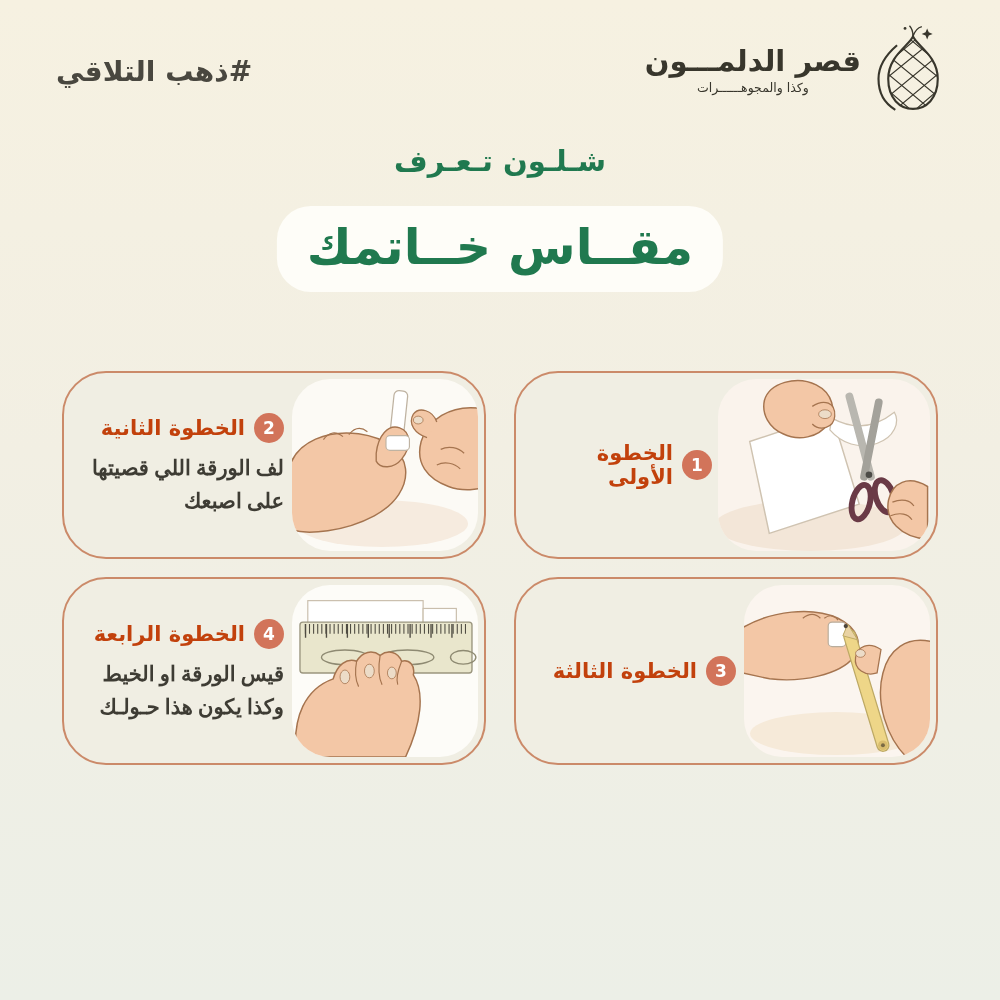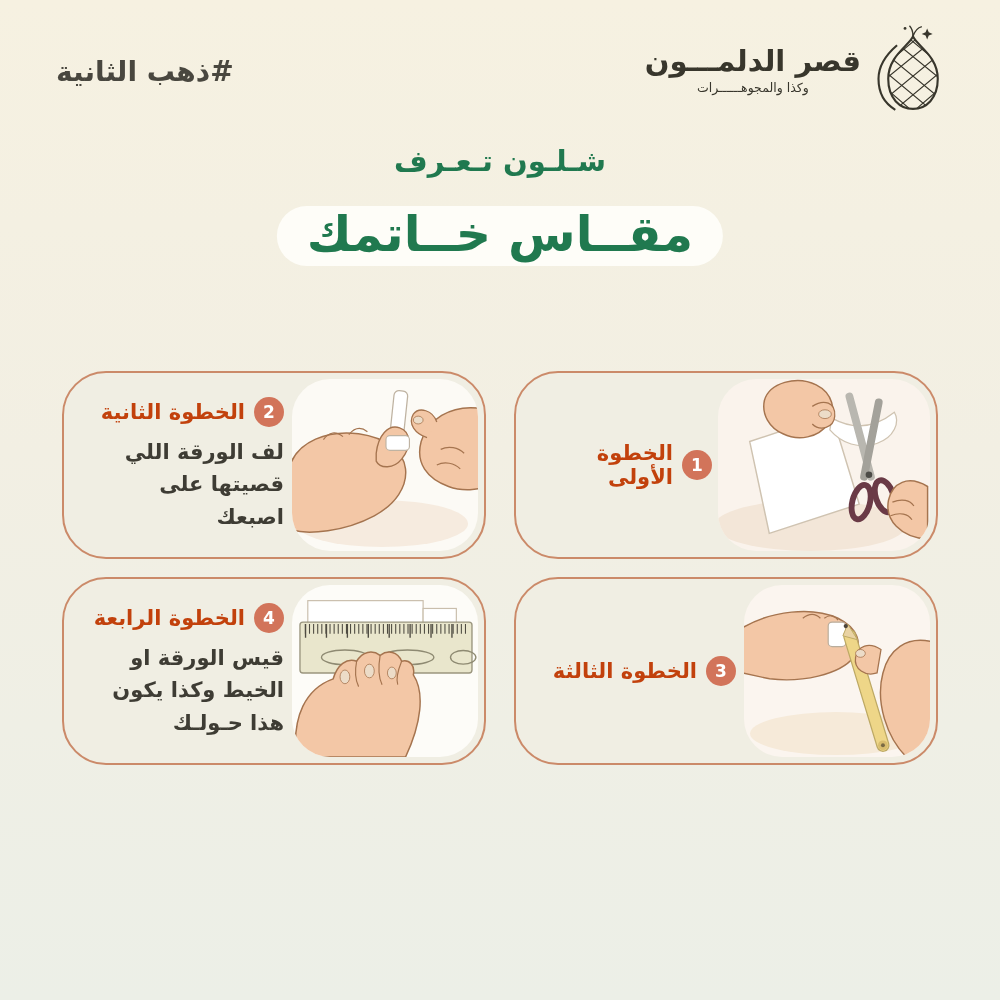--- a/index.html
+++ b/index.html
@@ -12,21 +12,21 @@
   .hashtag{position:absolute;left:56px;top:55px;font-size:28px;font-weight:600;color:#49473f;letter-spacing:.5px;}
   .brand{position:absolute;right:44px;top:24px;display:flex;align-items:center;gap:9px;margin-left:24px;}
   .brand-text{display:flex;flex-direction:column;align-items:center;}
   .brand-name{font-size:29px;font-weight:700;color:#38362c;line-height:1.15;}
   .brand-tagline{font-size:12.5px;color:#38362c;margin-top:2px;letter-spacing:.5px;}
   .brand-icon svg{width:86px;height:92px;display:block;}
   
   .title-line1{position:absolute;top:144px;left:0;width:100%;text-align:center;
     font-size:29px;font-weight:700;color:#20794f;}
   .title-pill{position:absolute;top:206px;left:50%;transform:translateX(-50%);
-    height:60px;min-width:440px;background:#fefdf8;border-radius:34px;
+    height:86px;min-width:440px;background:#fefdf8;border-radius:34px;
     display:flex;align-items:center;justify-content:flex-start;padding:0 30px;box-sizing:border-box;}
   .title-line2{font-size:49px;font-weight:800;color:#20794f;line-height:1;padding-bottom:4px;}
   
   .card{position:absolute;width:424px;height:188px;box-sizing:border-box;
     border:2px solid #cb8a69;border-radius:44px;background:#f0eee3;}
   #card-step1{left:514px;top:371px;}
   #card-step2{left:62px;top:371px;}
   #card-step3{left:514px;top:577px;}
   #card-step4{left:62px;top:577px;}
   .illus{position:absolute;top:6px;right:6px;bottom:6px;width:186px;border-radius:38px;overflow:hidden;background:#fbf5ef;}
@@ -34,28 +34,28 @@
   #card-step2 .illus{background:#fcfaf5;}
   #card-step4 .illus{background:#fdfcf8;}
   .illus svg{width:100%;height:100%;display:block;}
   .card-text{position:absolute;top:0;bottom:0;left:24px;right:200px;
     display:flex;flex-direction:column;justify-content:center;gap:9px;}
   #card-step1 .card-text{right:224px;}
   .step-head{display:flex;align-items:center;gap:9px;}
   .badge{flex:0 0 auto;width:30px;height:30px;border-radius:50%;background:#d2745a;
     color:#fff;font-size:17px;font-weight:700;display:flex;align-items:center;justify-content:center;}
   .step-title{color:#c2410c;font-size:21px;font-weight:700;}
-  .step-body{width:100%;text-align:right;font-size:21px;font-weight:600;color:#3e3c34;line-height:1.55;}
+  .step-body{width:100%;text-align:right;font-size:21px;font-weight:600;color:#3e3c34;line-height:1.55;font-family:Liberation Serif, serif;}
 </style>
 </head>
 <body>
 
 <div class="poster">
 
-  <div class="hashtag" dir="rtl">#ذهب الثانية</div>
+  <div class="hashtag" dir="rtl">#ذهب التلاقي</div>
 
   <div class="brand">
     <div class="brand-text">
       <div class="brand-name" dir="rtl">قصر الدلمـــون</div>
       <div class="brand-tagline" dir="rtl">وكذا والمجوهــــــرات</div>
     </div>
     <div class="brand-icon">
       <svg viewBox="0 0 96 104" aria-hidden="true">
         <path d="M30 24 C16 36 9 48 9 62 C9 78 16 90 28 97" stroke="#38362c" stroke-width="2.4" fill="none"></path>
         <path id="domeP" d="M48 14 C44 24 20 36 20 62 C20 84 33 96 48 96 C63 96 76 84 76 62 C76 36 52 24 48 14 Z" stroke="#38362c" stroke-width="2.4" fill="none"></path>

